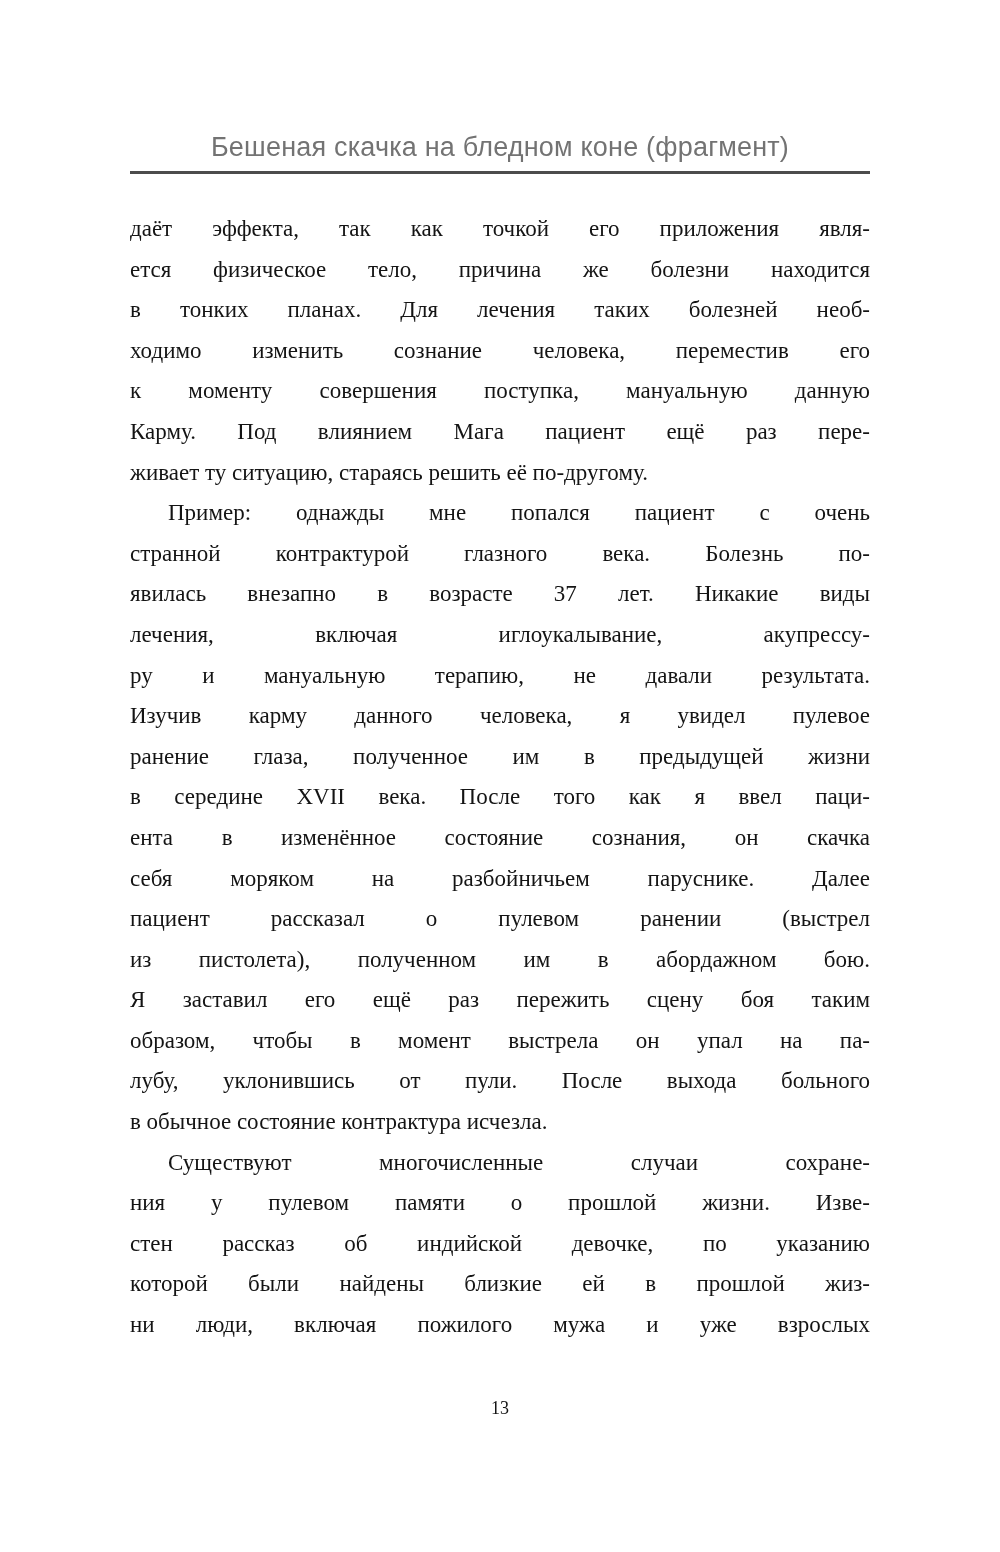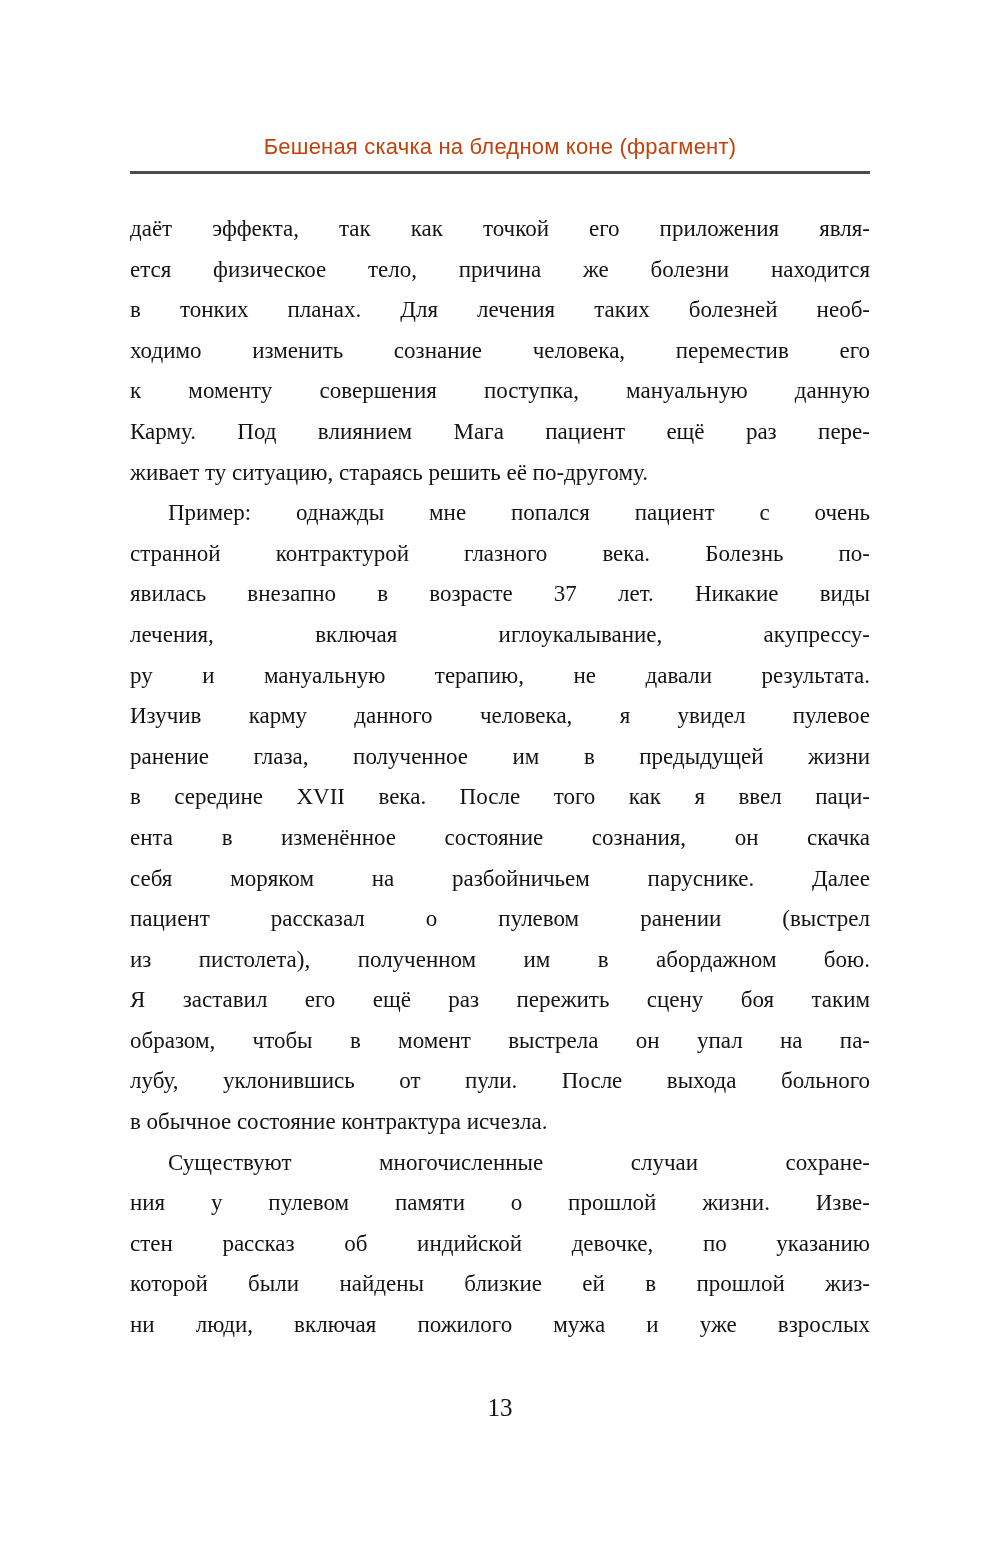--- a/index.html
+++ b/index.html
@@ -16,23 +16,23 @@
     font-family: "Liberation Serif", serif;
     color: #151515;
   }
   .running-title {
     position: absolute;
     top: 134px;
     left: 130px;
     width: 740px;
     text-align: center;
     font-family: "Liberation Sans", sans-serif;
-    font-size: 22px;
+    font-size: 27px;
     line-height: 26px;
-    color: #c2410c;
+    color: #737373;
     letter-spacing: 0.2px;
   }
   .header-rule {
     position: absolute;
     top: 171px;
     left: 130px;
     width: 740px;
     height: 3px;
     background: #4c4c4c;
   }
@@ -57,21 +57,21 @@
   .para.indent .ln:first-child {
     text-indent: 38px;
   }
   .page-number {
     position: absolute;
     top: 1393px;
     left: 130px;
     width: 740px;
     text-align: center;
     font-family: "Liberation Serif", serif;
-    font-size: 25px;
+    font-size: 18px;
     line-height: 30px;
     color: #141414;
   }
 </style>
 </head>
 <body>
 
 <div class="page">
 
   <div class="running-title">Бешеная скачка на бледном коне (фрагмент)</div>

